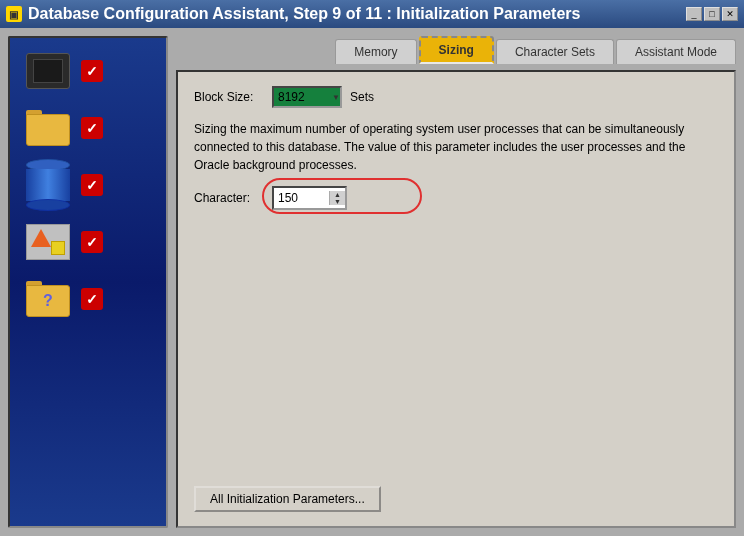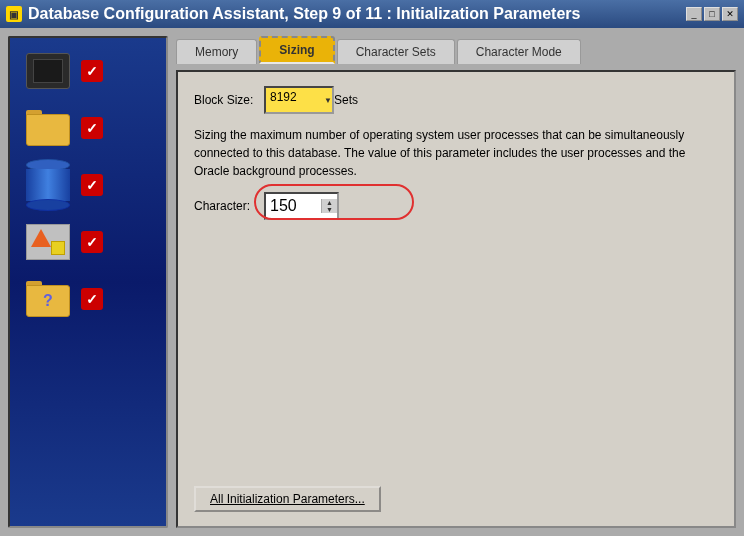--- a/index.html
+++ b/index.html
@@ -250,20 +250,21 @@
       border: 1px solid #1030a0;
       margin-top: -2px;
     }
 
     
     .right-panel {
       flex: 1;
       display: flex;
       flex-direction: column;
       gap: 6px;
+      align-items: flex-end;
     }
 
     
     .tabs-row {
       display: flex;
       gap: 2px;
       align-items: flex-end;
     }
 
     .tab {
@@ -297,38 +298,39 @@
 
     .info-text {
       font-size: 12px;
       color: #000;
       line-height: 1.5;
     }
 
     .form-row {
       display: flex;
       align-items: center;
+      gap: 8px;
     }
 
     .form-label {
       font-size: 12px;
       color: #000;
       min-width: 70px;
     }
 
     .select-wrapper {
       position: relative;
       display: inline-flex;
       align-items: center;
     }
     .select-wrapper select {
       appearance: none;
       border: 2px inset #999;
-      background: #fde047;
-      padding: 2px 20px 8px 4px;
+      background: #15803d;
+      padding: 2px 20px 2px 4px;
       font-size: 12px;
       width: 70px;
       cursor: pointer;
     }
     .select-arrow {
       position: absolute;
       right: 2px;
       pointer-events: none;
       font-size: 8px;
       color: #333;
@@ -356,21 +358,21 @@
       display: flex;
       align-items: center;
       border: 2px inset #999;
       background: white;
     }
     .spinbox input {
       border: none;
       outline: none;
       width: 55px;
       padding: 3px 4px;
-      font-size: 16px;
+      font-size: 12px;
       background: white;
     }
     .spinbox-arrows {
       display: flex;
       flex-direction: column;
       width: 16px;
       border-left: 1px solid #aaa;
     }
     .spinbox-up, .spinbox-down {
       flex: 1;
@@ -387,21 +389,20 @@
 
     
     .all-params-btn {
       margin-top: auto;
       align-self: flex-start;
       padding: 4px 14px;
       background: #d4d0c8;
       border: 2px outset #e0ddd8;
       font-size: 12px;
       cursor: pointer;
-      text-decoration: underline;
     }
   </style>
 </head>
 <body>
 
 <div class="title-bar">
   <div class="title-bar-left">
     <div class="title-bar-icon">▣</div>
     <span class="title-text">Database Configuration Assistant, Step 9 of 11 : Initialization Parameters</span>
   </div>
@@ -465,21 +466,21 @@
     </div>
 
   </div>
 
   <div class="right-panel">
 
     <div class="tabs-row">
       <div class="tab">Memory</div>
       <div class="tab active">Sizing</div>
       <div class="tab">Character Sets</div>
-      <div class="tab">Character Mode</div>
+      <div class="tab">Assistant Mode</div>
     </div>
 
     <div class="content-panel">
 
 
       <div class="form-row">
         <span class="form-label">Block Size:</span>
         <div class="select-wrapper">
           <select>
             <option>8192</option>

